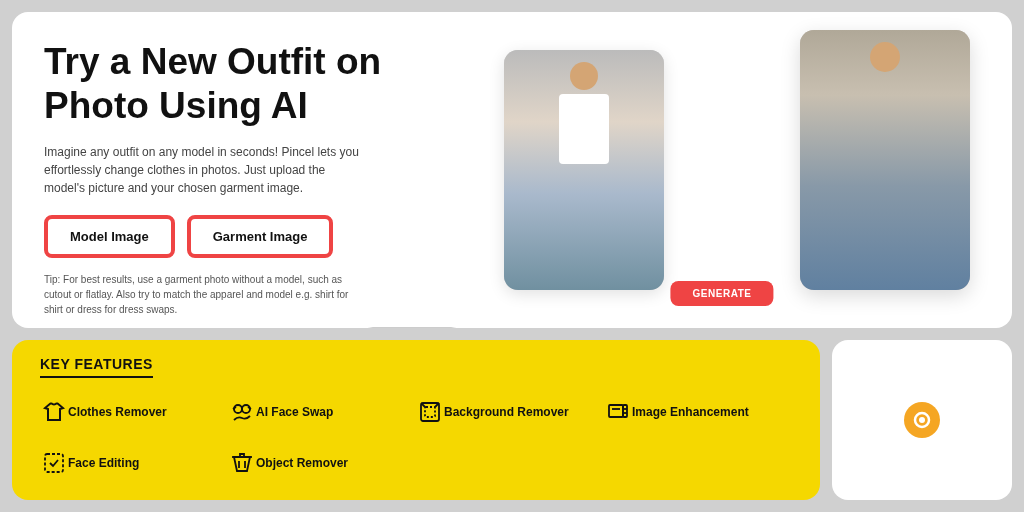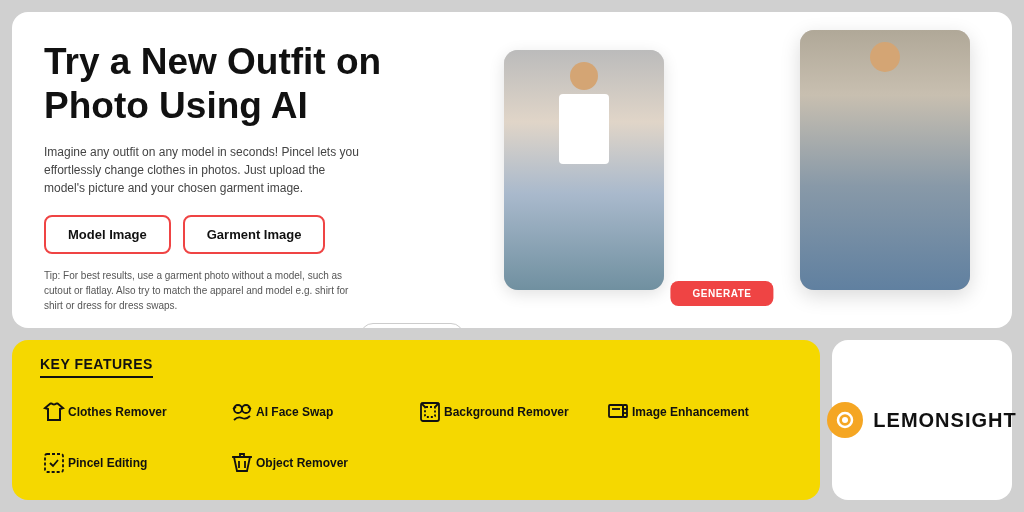--- a/index.html
+++ b/index.html
@@ -56,21 +56,21 @@
       max-width: 320px;
     }
 
     .btn-row {
       display: flex;
       gap: 12px;
       margin-bottom: 14px;
     }
 
     .upload-btn {
-      border: 2px solid #ef4444;
+      border: 4px solid #ef4444;
       background: #fff;
       border-radius: 8px;
       padding: 10px 22px;
       font-size: 13px;
       font-weight: 600;
       cursor: pointer;
       color: #111;
     }
 
     .tip-text {
@@ -427,21 +427,21 @@
           <span class="feature-label">Image Enhancement</span>
         </div>
 
         <div class="feature-item">
           <div class="feature-icon">
             <svg width="24" height="24" viewBox="0 0 24 24" fill="none" stroke="#111" stroke-width="1.8">
               <rect x="3" y="3" width="18" height="18" rx="2" stroke-dasharray="3 2"></rect>
               <path d="M8 12 L11 15 L16 9"></path>
             </svg>
           </div>
-          <span class="feature-label">Pincel Editing</span>
+          <span class="feature-label">Face Editing</span>
         </div>
 
         <div class="feature-item">
           <div class="feature-icon">
             <svg width="24" height="24" viewBox="0 0 24 24" fill="none" stroke="#111" stroke-width="1.8">
               <path d="M4 6 L7 20 L17 20 L20 6 Z"></path>
               <line x1="2" y1="6" x2="22" y2="6"></line>
               <path d="M10 3 L14 3 L14 6 L10 6 Z"></path>
               <line x1="9" y1="10" x2="9" y2="17"></line>
               <line x1="15" y1="10" x2="15" y2="17"></line>
@@ -454,17 +454,16 @@
     </div>
 
     <div class="logo-card">
       <div class="logo-icon">
         <svg width="28" height="28" viewBox="0 0 28 28" fill="none">
           <circle cx="14" cy="14" r="12" fill="#f5a623"></circle>
           <circle cx="14" cy="14" r="7" fill="none" stroke="#fff" stroke-width="2.5"></circle>
           <circle cx="14" cy="14" r="3" fill="#fff"></circle>
         </svg>
       </div>
-      <span class="logo-text">LEMONSIGHT</span>
     </div>
 
   </div>
 </div>
 
 </body></html>

